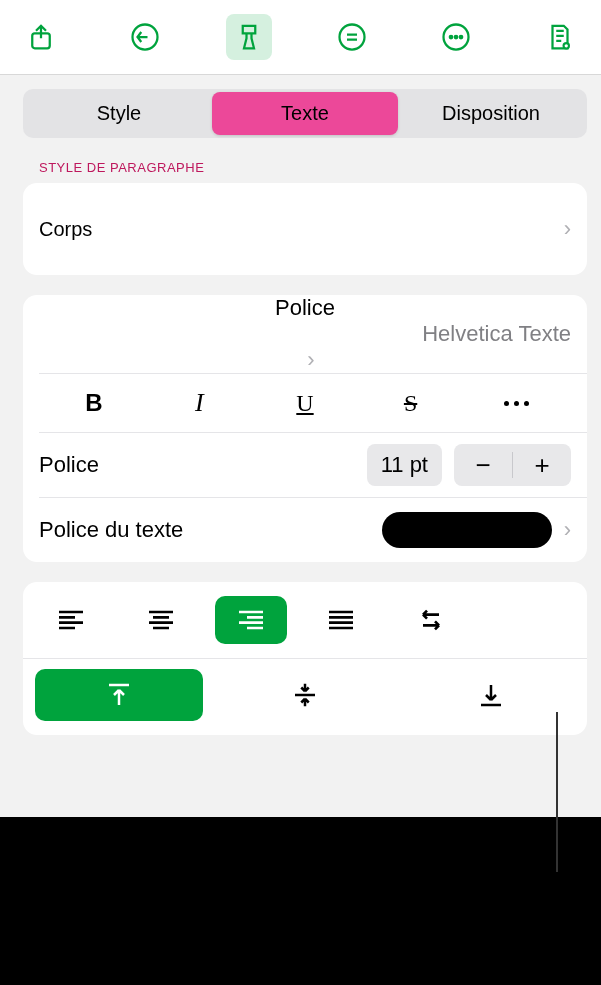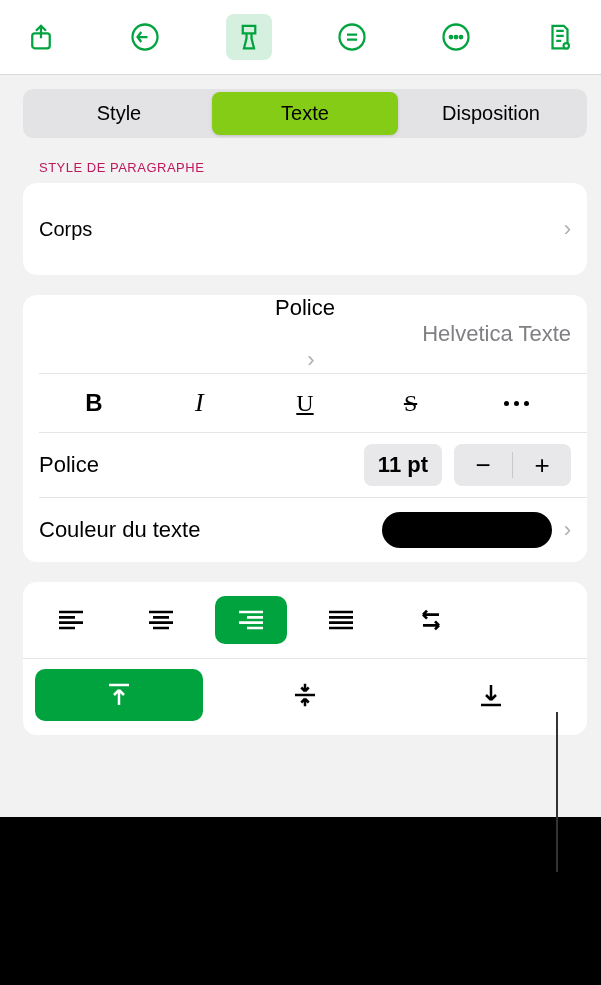--- a/index.html
+++ b/index.html
@@ -47,21 +47,21 @@
       flex: 1;
       text-align: center;
       padding: 10px 0;
       font-size: 20px;
       font-weight: 500;
       color: #000;
       border-radius: 8px;
       cursor: pointer;
     }
     .segmented-item.selected {
-      background: #84cc16;
+      background: #ec4899;
       box-shadow: 0 1px 3px rgba(0,0,0,0.15);
     }
     .section-title {
       font-size: 13px;
       color: #be185d;
       letter-spacing: 0.5px;
       margin: 0 0 8px 16px;
     }
     .card {
       background: #fff;
@@ -101,21 +101,20 @@
     .style-s { text-decoration: line-through; font-size: 24px; font-family: serif; }
     .more-dots { display: inline-flex; gap: 5px; align-items: center; }
     .more-dots span { width: 5px; height: 5px; background: #000; border-radius: 50%; display: block; }
     .size-val {
       background: #e8e8ea;
       border-radius: 8px;
       padding: 8px 14px;
       font-size: 22px;
       color: #000;
       margin-left: auto;
-      font-weight: bold;
     }
     .stepper {
       display: flex;
       align-items: center;
       background: #e8e8ea;
       border-radius: 8px;
       margin-left: 12px;
       height: 42px;
     }
     .stepper-btn {
@@ -287,21 +286,21 @@
       <span class="size-val">11 pt</span>
       <div class="stepper">
         <div class="stepper-btn">−</div>
         <div class="stepper-div"></div>
         <div class="stepper-btn">+</div>
       </div>
     </div>
     <div class="divider"></div>
 
     <div class="row" style="min-height:64px;">
-      <span class="row-label">Couleur du texte</span>
+      <span class="row-label">Police du texte</span>
       <div class="color-swatch"></div>
       <span class="chevron">›</span>
     </div>
   </div>
 
   <div class="card card-align">
     <div class="align-row">
       <div class="align-btn">
         <svg viewBox="0 0 24 24" fill="none" stroke="currentColor" stroke-width="2">
             <path d="M3 6h18M3 10h12M3 14h18M3 18h12"></path>

